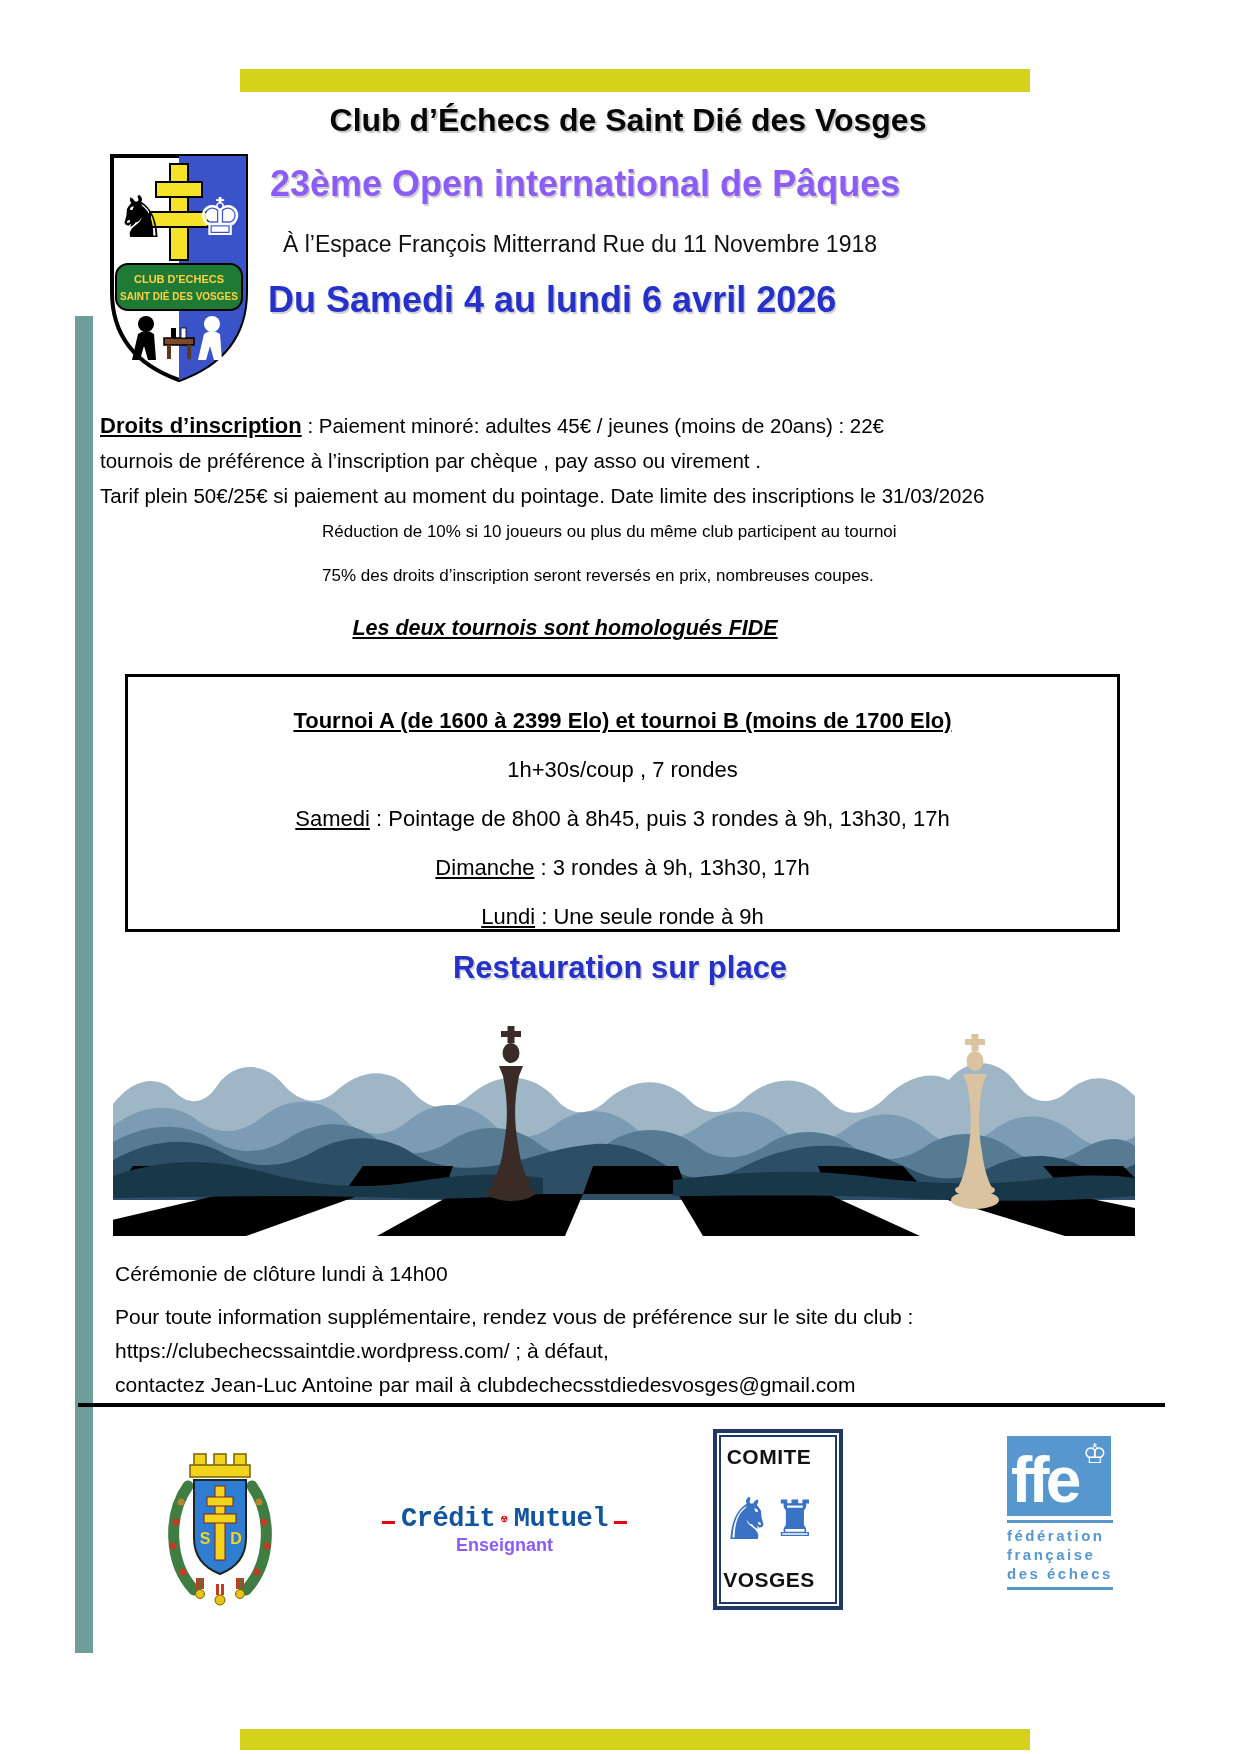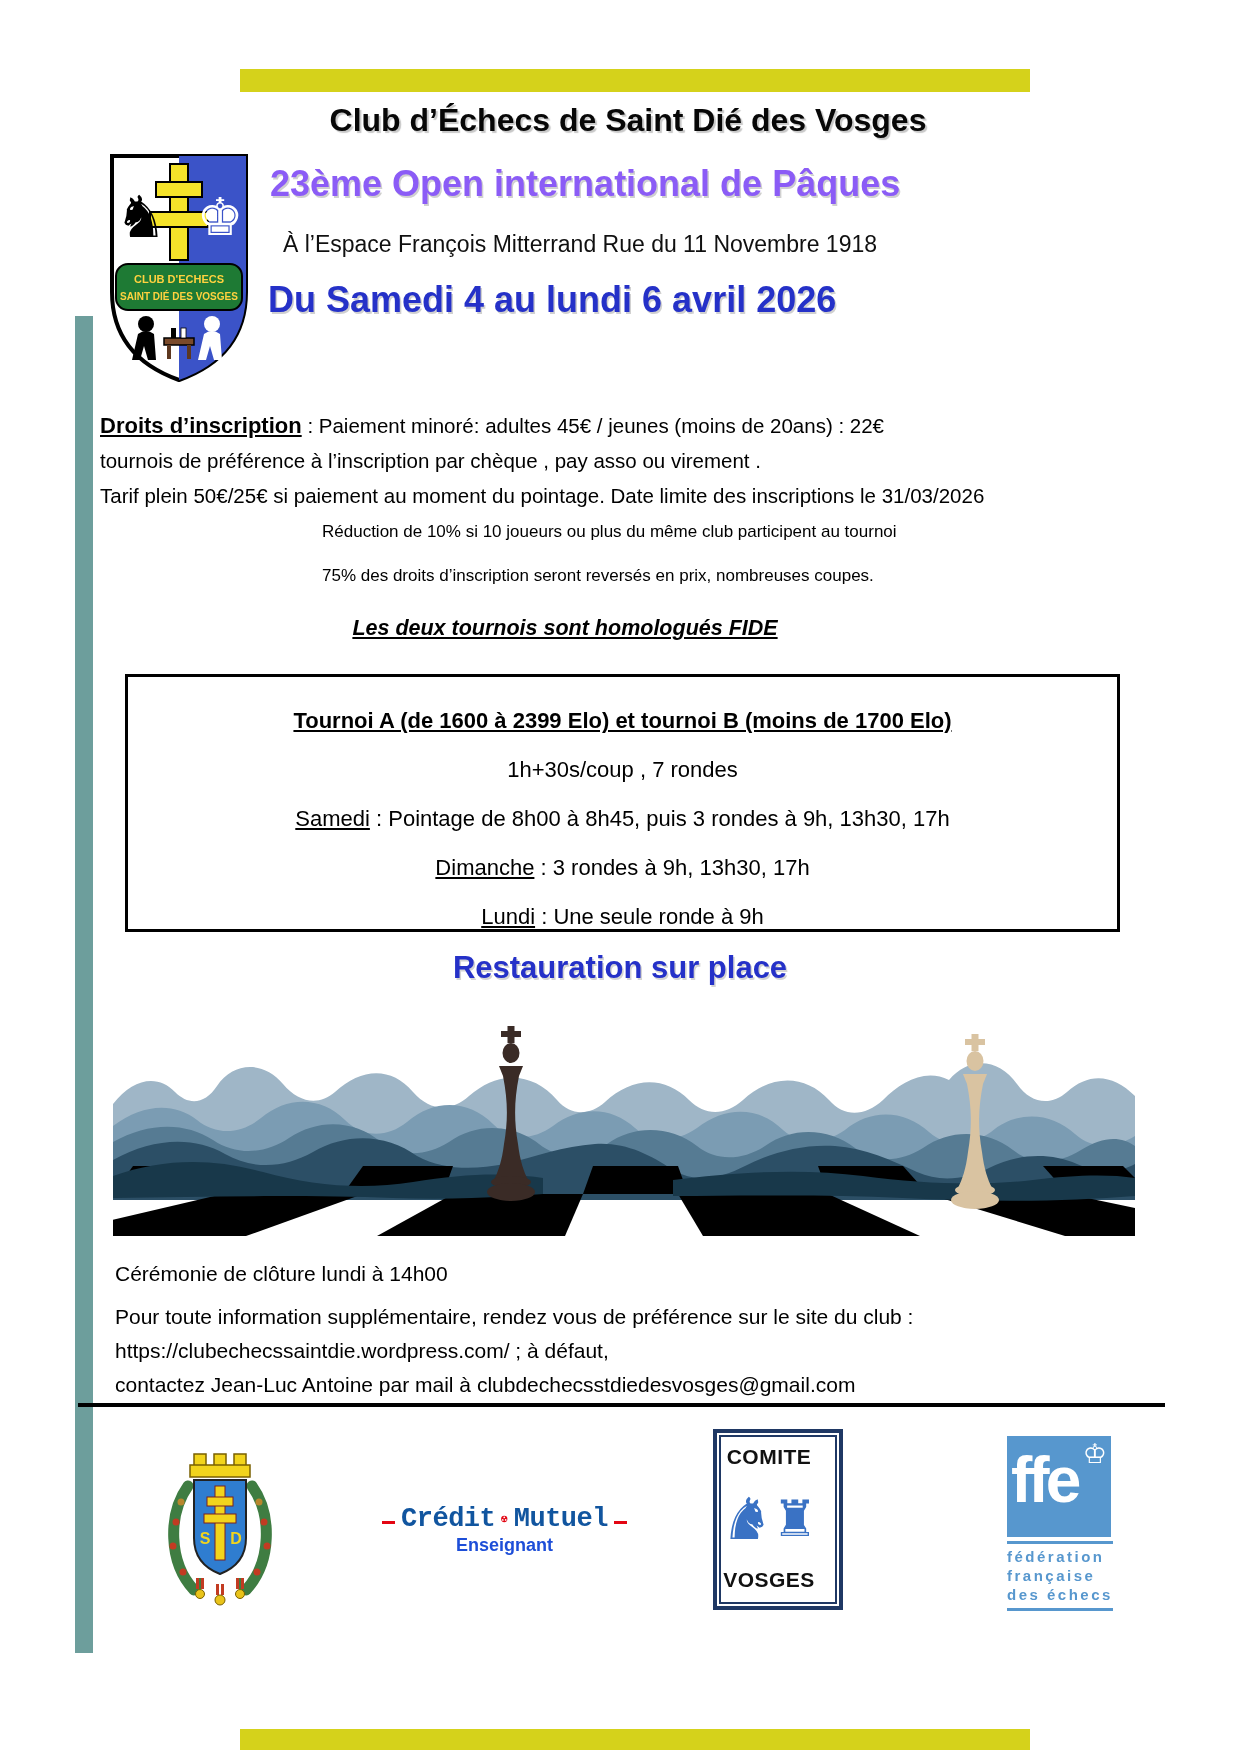--- a/index.html
+++ b/index.html
@@ -48,33 +48,33 @@
   .info-block{position:absolute;left:115px;top:1300px;width:1030px;font-size:21px;line-height:34px;}
 
   .divider{position:absolute;left:78px;top:1403px;width:1087px;height:4px;background:#000;}
 
   .coat-of-arms{position:absolute;left:160px;top:1452px;width:120px;height:168px;}
 
   .cm-logo{position:absolute;left:382px;top:1504px;width:245px;text-align:center;}
   .cm-row{display:flex;align-items:center;justify-content:center;gap:6px;}
   .cm-dash{width:52px;height:3px;background:#e30613;margin-top:6px;}
   .cm-word{font-size:27px;font-weight:bold;color:#11559f;letter-spacing:-0.5px;font-family:Liberation Mono, monospace;}
-  .cm-sub{font-size:18px;font-weight:bold;color:#1d4ed8;margin-top:1px;}
+  .cm-sub{font-size:18px;font-weight:bold;color:#8b5cf6;margin-top:1px;}
 
   .comite-box{position:absolute;left:713px;top:1429px;width:130px;height:181px;
     border:4px solid #1f3864;box-sizing:border-box;background:#fff;}
   .comite-inner{position:absolute;inset:2px;border:2px solid #1f3864;display:flex;flex-direction:column;
     align-items:center;justify-content:space-between;padding:8px 18px 10px 0;box-sizing:border-box;}
   .comite-word{font-size:21px;font-weight:bold;color:#111;letter-spacing:0.5px;}
   .comite-pieces{font-size:58px;line-height:58px;color:#3a72c4;display:flex;align-items:flex-end;}
   .comite-pieces .kn{display:inline-block;transform:scaleX(-1);}
   .comite-pieces .rk{font-size:50px;}
 
   .ffe-logo{position:absolute;left:1007px;top:1436px;width:106px;}
-  .ffe-square{position:relative;width:104px;height:101px;background:#5797ce;}
+  .ffe-square{position:relative;width:104px;height:80px;background:#5797ce;}
   .ffe-acronym{position:absolute;left:4px;top:12px;font-size:64px;font-weight:bold;color:#fff;
     letter-spacing:-4px;line-height:64px;}
   .ffe-king{position:absolute;right:4px;top:2px;font-size:27px;color:#fff;}
   .ffe-text{border-top:3px solid #5797ce;border-bottom:3px solid #5797ce;margin-top:4px;
     padding:3px 0 4px 0;}
   .ffe-text div{font-size:15px;font-weight:bold;color:#5797ce;letter-spacing:2.5px;line-height:19px;}
 </style>
 </head>
 <body>
 

